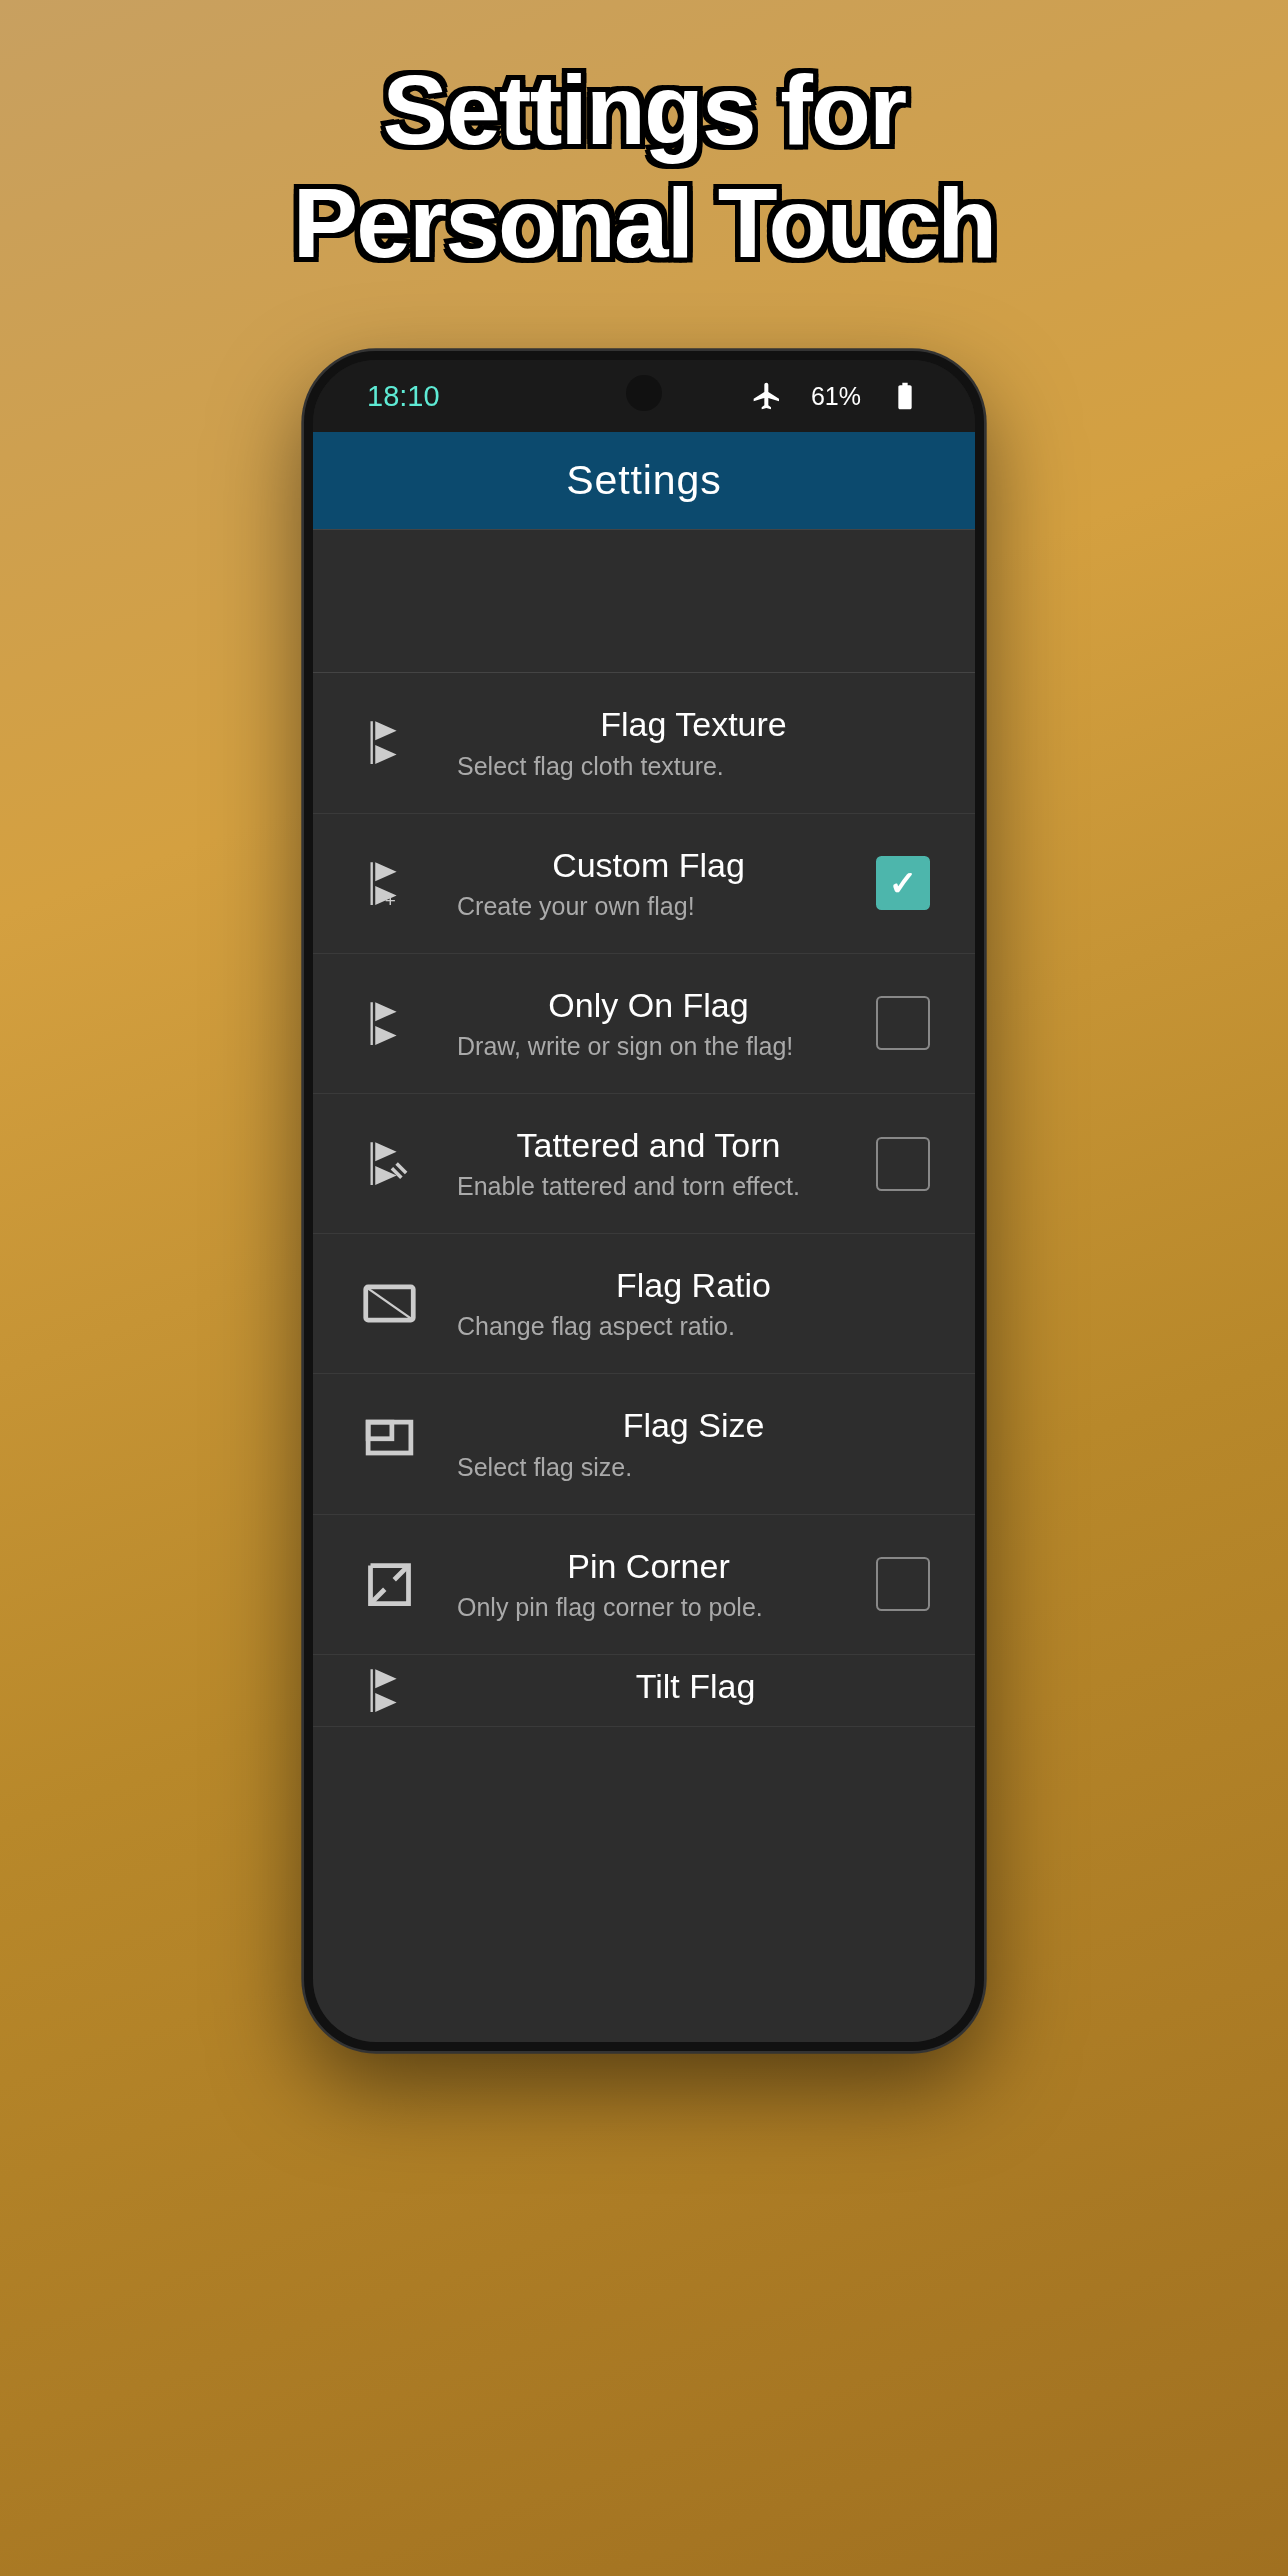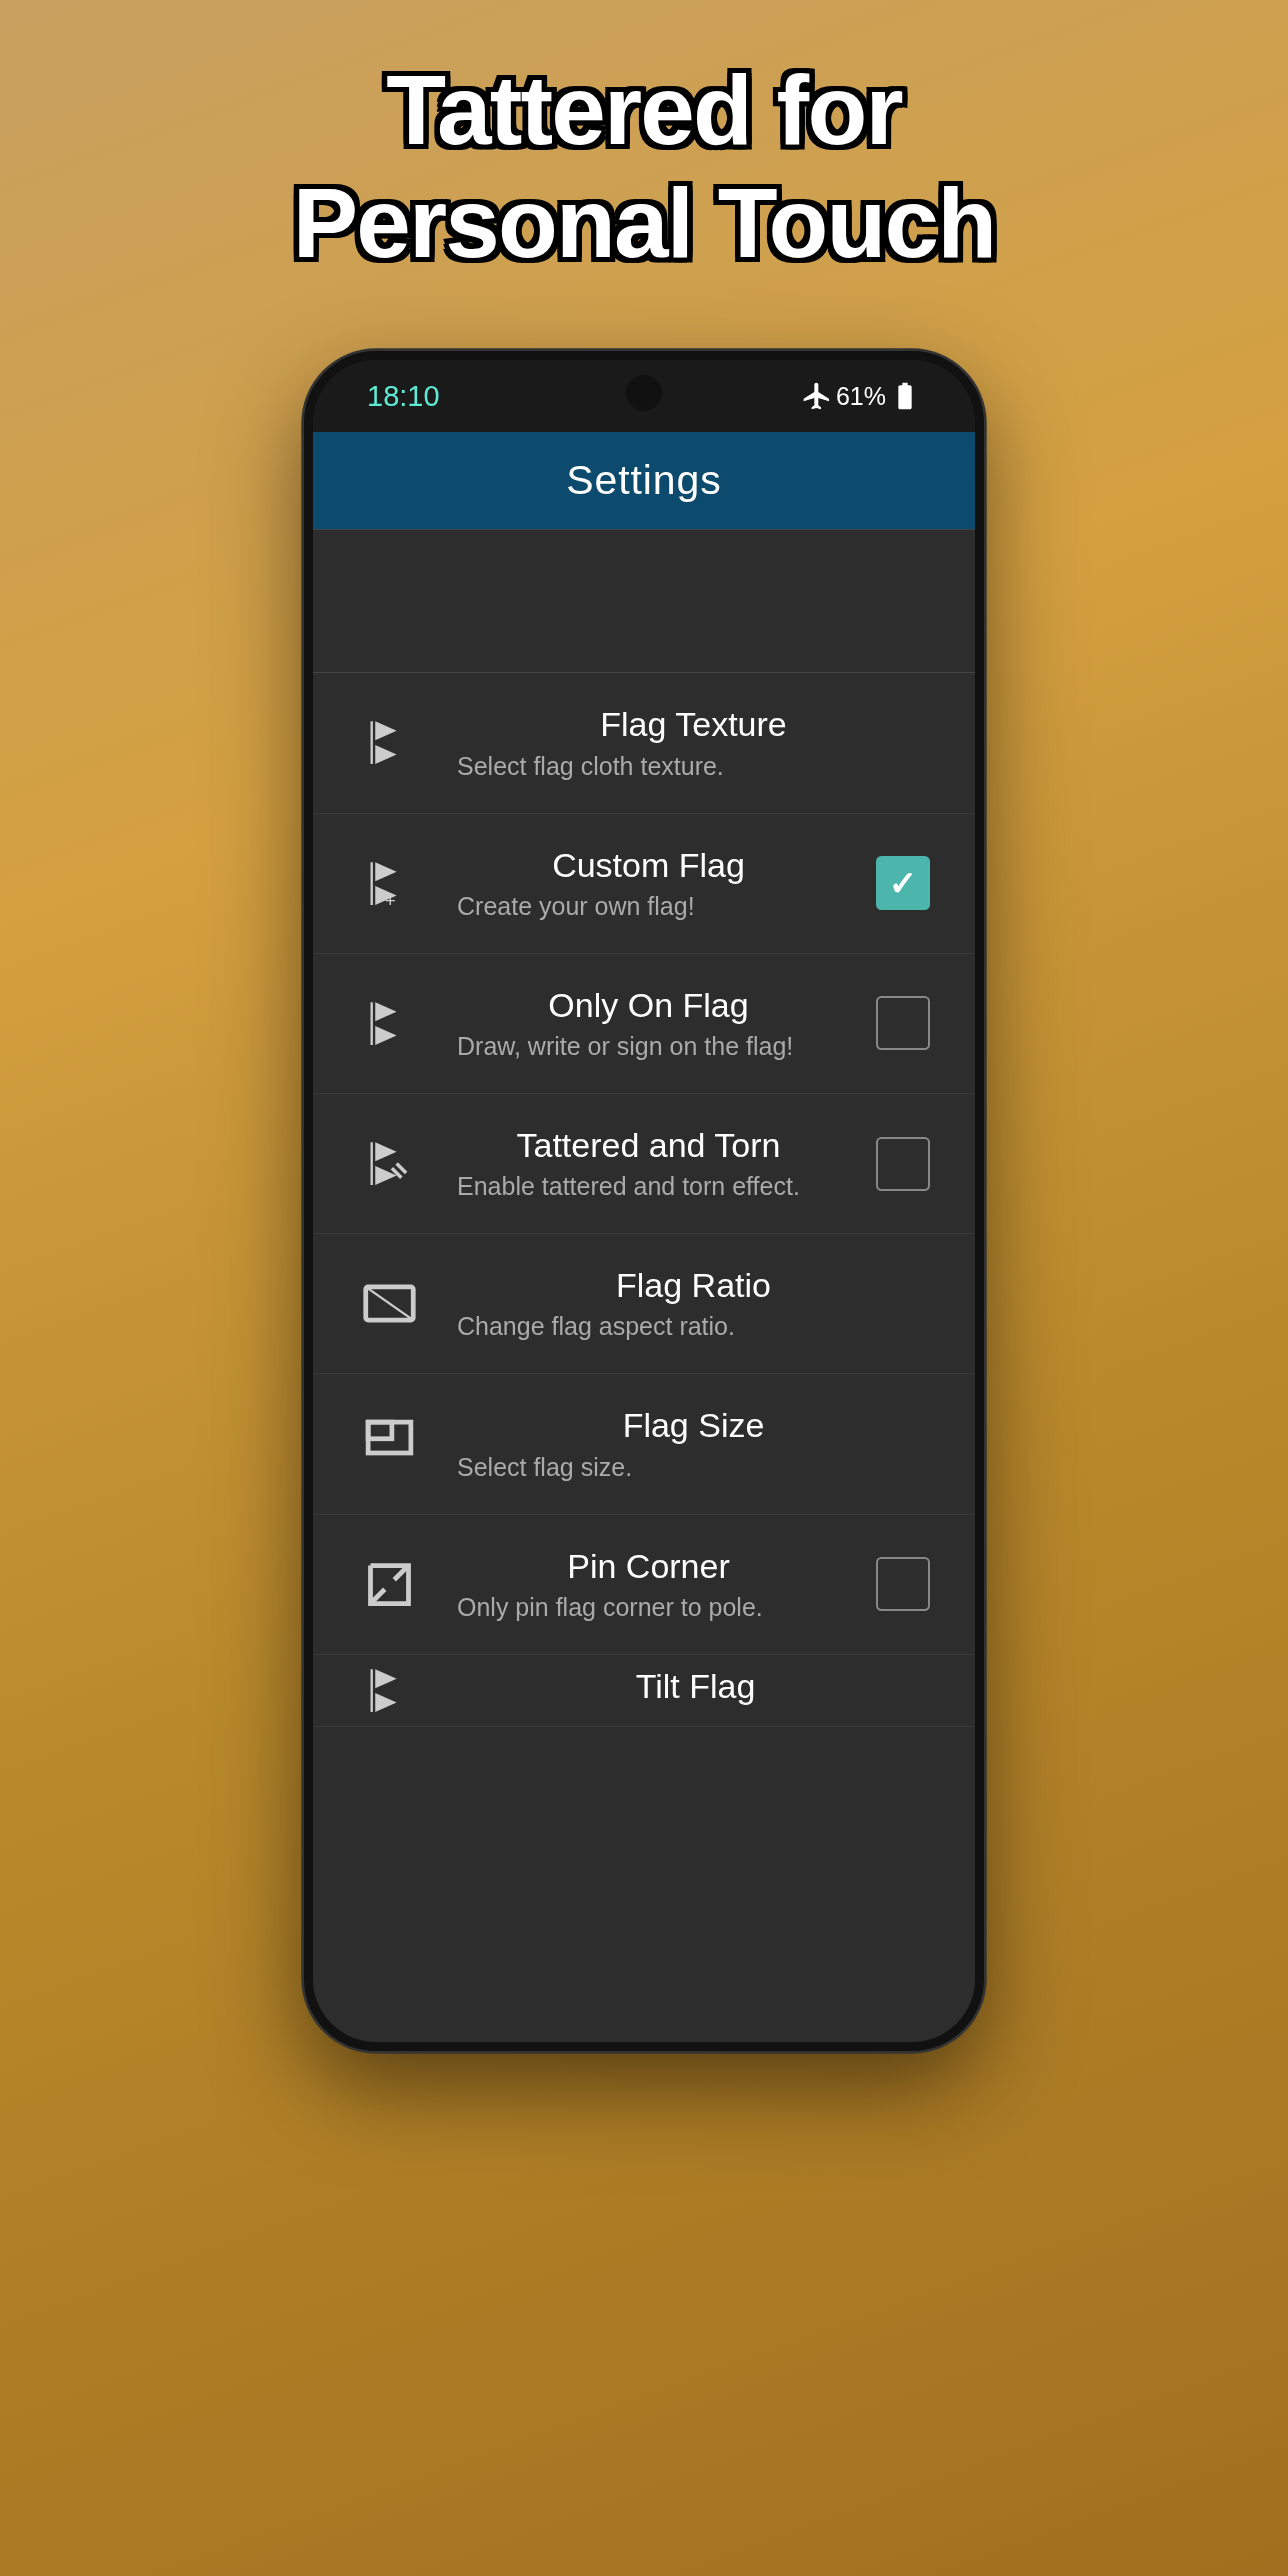--- a/index.html
+++ b/index.html
@@ -79,21 +79,21 @@
 
     .status-time {
       color: #5eead4;
       font-size: 29px;
       font-weight: 500;
     }
 
     .status-icons {
       display: flex;
       align-items: center;
-      gap: 3px;
+      gap: 28px;
       color: white;
       font-size: 23px;
     }
 
     .battery-text {
       font-size: 25px;
       color: white;
     }
 
     
@@ -208,21 +208,21 @@
       overflow: hidden;
       height: 72px;
       border-bottom: 0.9px solid #3a3a3a;
     }
 
   </style>
 </head>
 <body>
 
 <div class="headline">
-  <span>Tattered for</span><br>
+  <span>Settings for</span><br>
   <span>Personal Touch</span>
 </div>
 
 <div class="phone-frame">
 
   <div class="status-bar">
     <span class="status-time">18:10</span>
     <div class="status-icons">
 
       <svg width="32" height="32" viewBox="0 0 24 24" fill="white">

